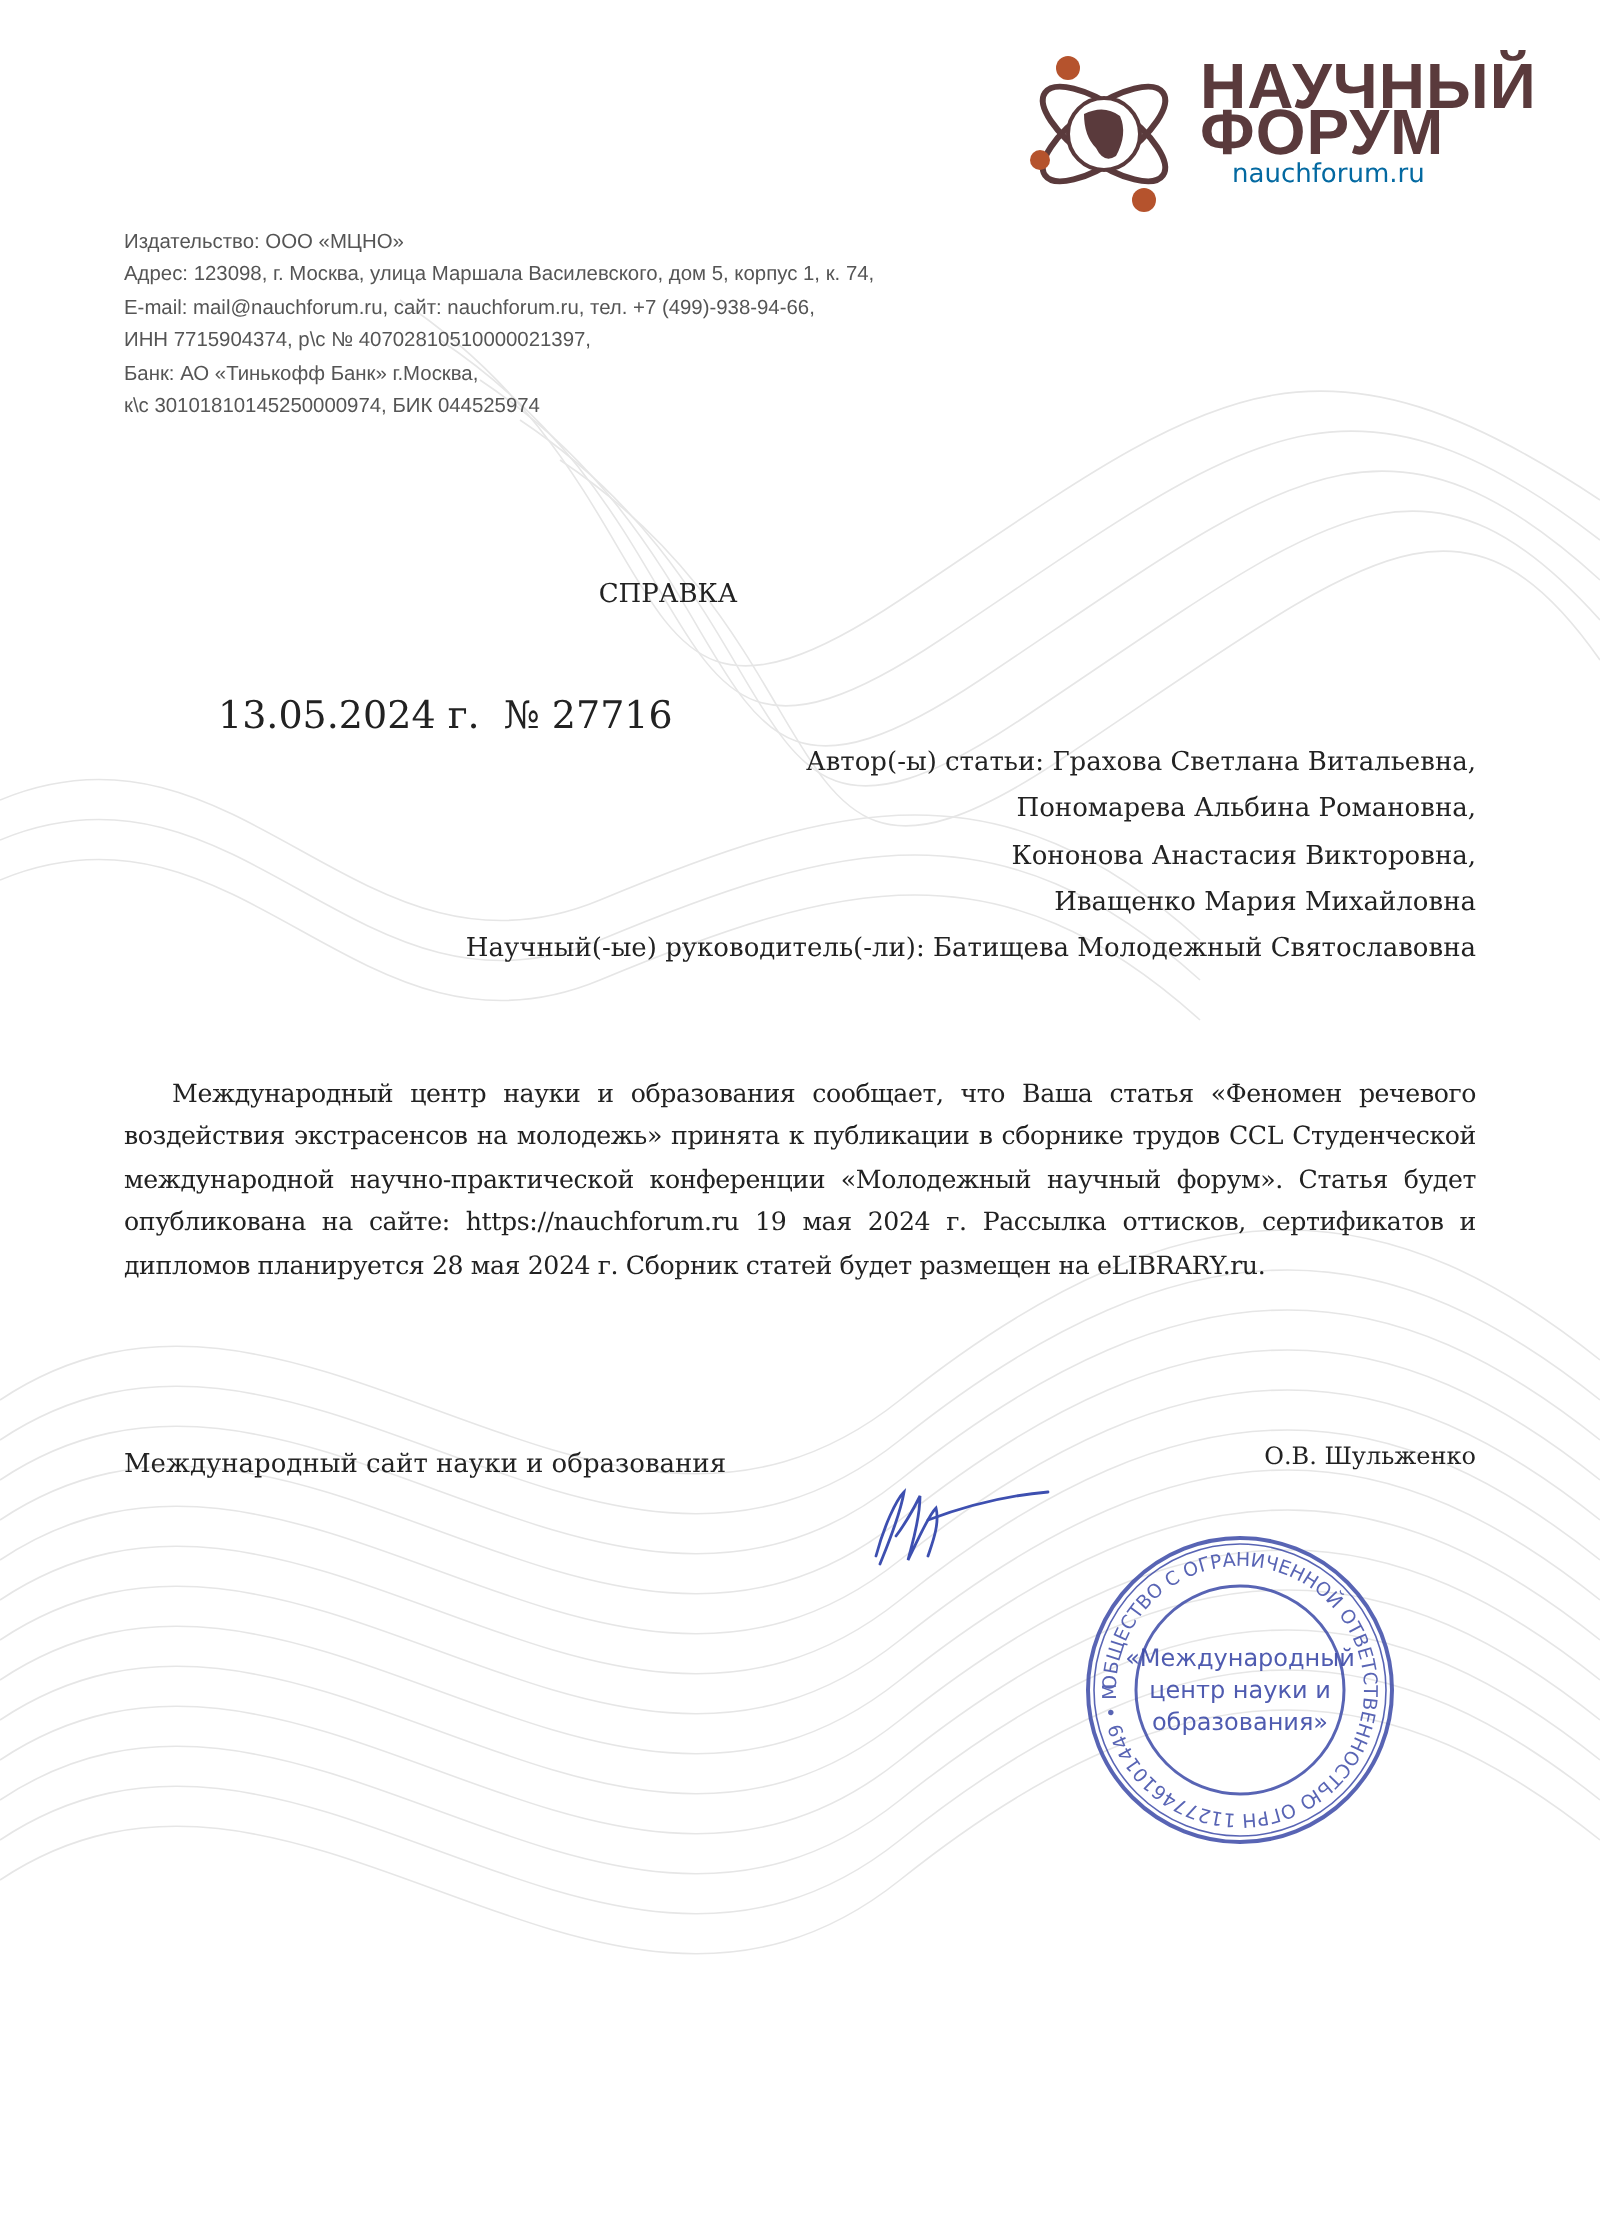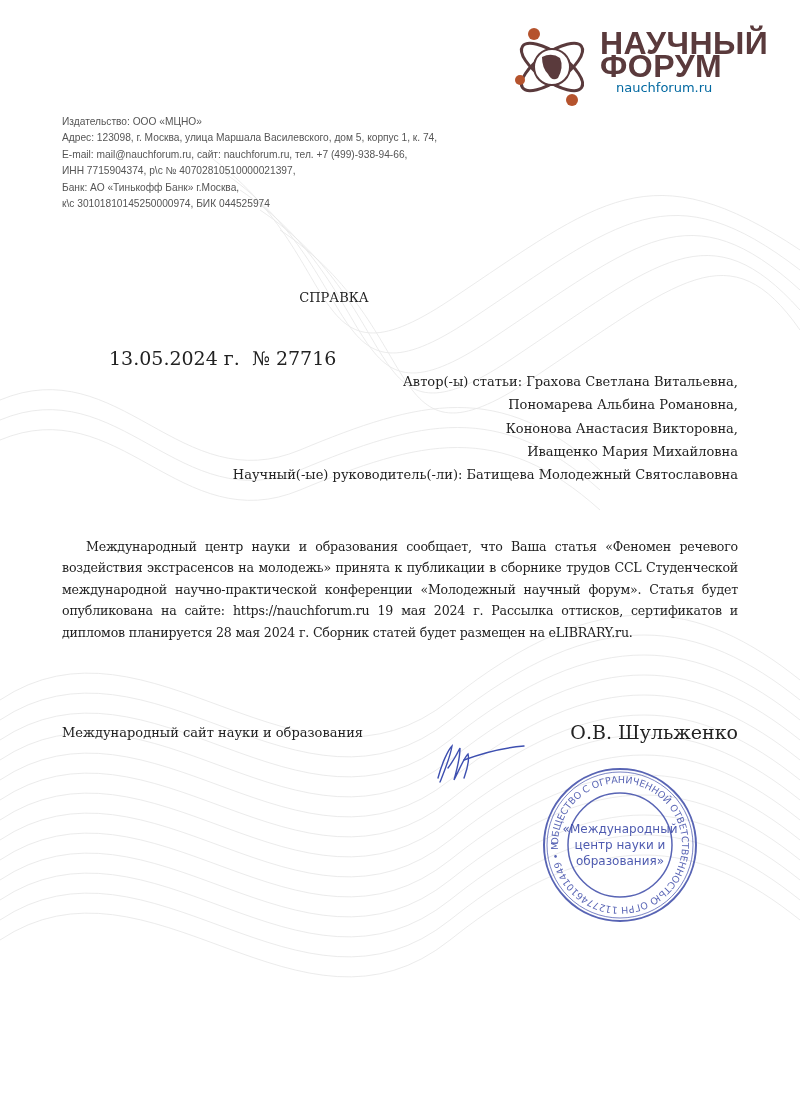--- a/index.html
+++ b/index.html
@@ -10,21 +10,21 @@
   .logo-title{position:absolute;left:88px;top:10px;font-family:Liberation Sans, sans-serif;font-weight:bold;font-size:32px;line-height:23px;color:#5a3a3c;letter-spacing:0.5px;}
   .logo-site{position:absolute;left:104px;top:58px;font-family:"DejaVu Sans",sans-serif;font-size:13px;color:#0369a1;}
   .requisites{left:62px;top:114px;font-family:"Liberation Sans",sans-serif;font-size:10.2px;line-height:16.4px;color:#555;}
   .requisites div{white-space:nowrap;}
   .doc-title{left:0;width:668px;top:290px;text-align:center;font-size:13px;}
   .date-line{left:62px;top:347px;font-size:19px;white-space:pre;margin-left:47px;}
   .authors{right:62px;top:370px;text-align:right;font-size:13px;line-height:23.3px;}
   .authors div{white-space:nowrap;}
   .body-text{left:62px;top:508px;width:676px;font-family:"DejaVu Serif",serif;font-size:12.6px;line-height:21.4px;text-align:justify;text-indent:24px;letter-spacing:-0.2px;margin-top:28px;}
   .sig-left{left:62px;top:721px;font-size:13px;line-height:23px;}
-  .sig-right{right:62px;top:721px;font-size:19px;margin-left:48px;}
+  .sig-right{right:62px;top:721px;font-size:12px;margin-left:48px;}
   .signature{left:430px;top:738px;width:100px;height:50px;}
   .stamp{left:540px;top:765px;width:160px;height:160px;}
 </style>
 </head>
 <body>
 
 <svg class="bg" viewBox="0 0 800 1120" xmlns="http://www.w3.org/2000/svg">
   <g fill="none" stroke="#e6e6e6" stroke-width="0.8">
     <path d="M0 700 C150 600 300 820 450 700 S700 600 800 680"></path>
     <path d="M0 720 C150 620 300 840 450 720 S700 620 800 700"></path>

